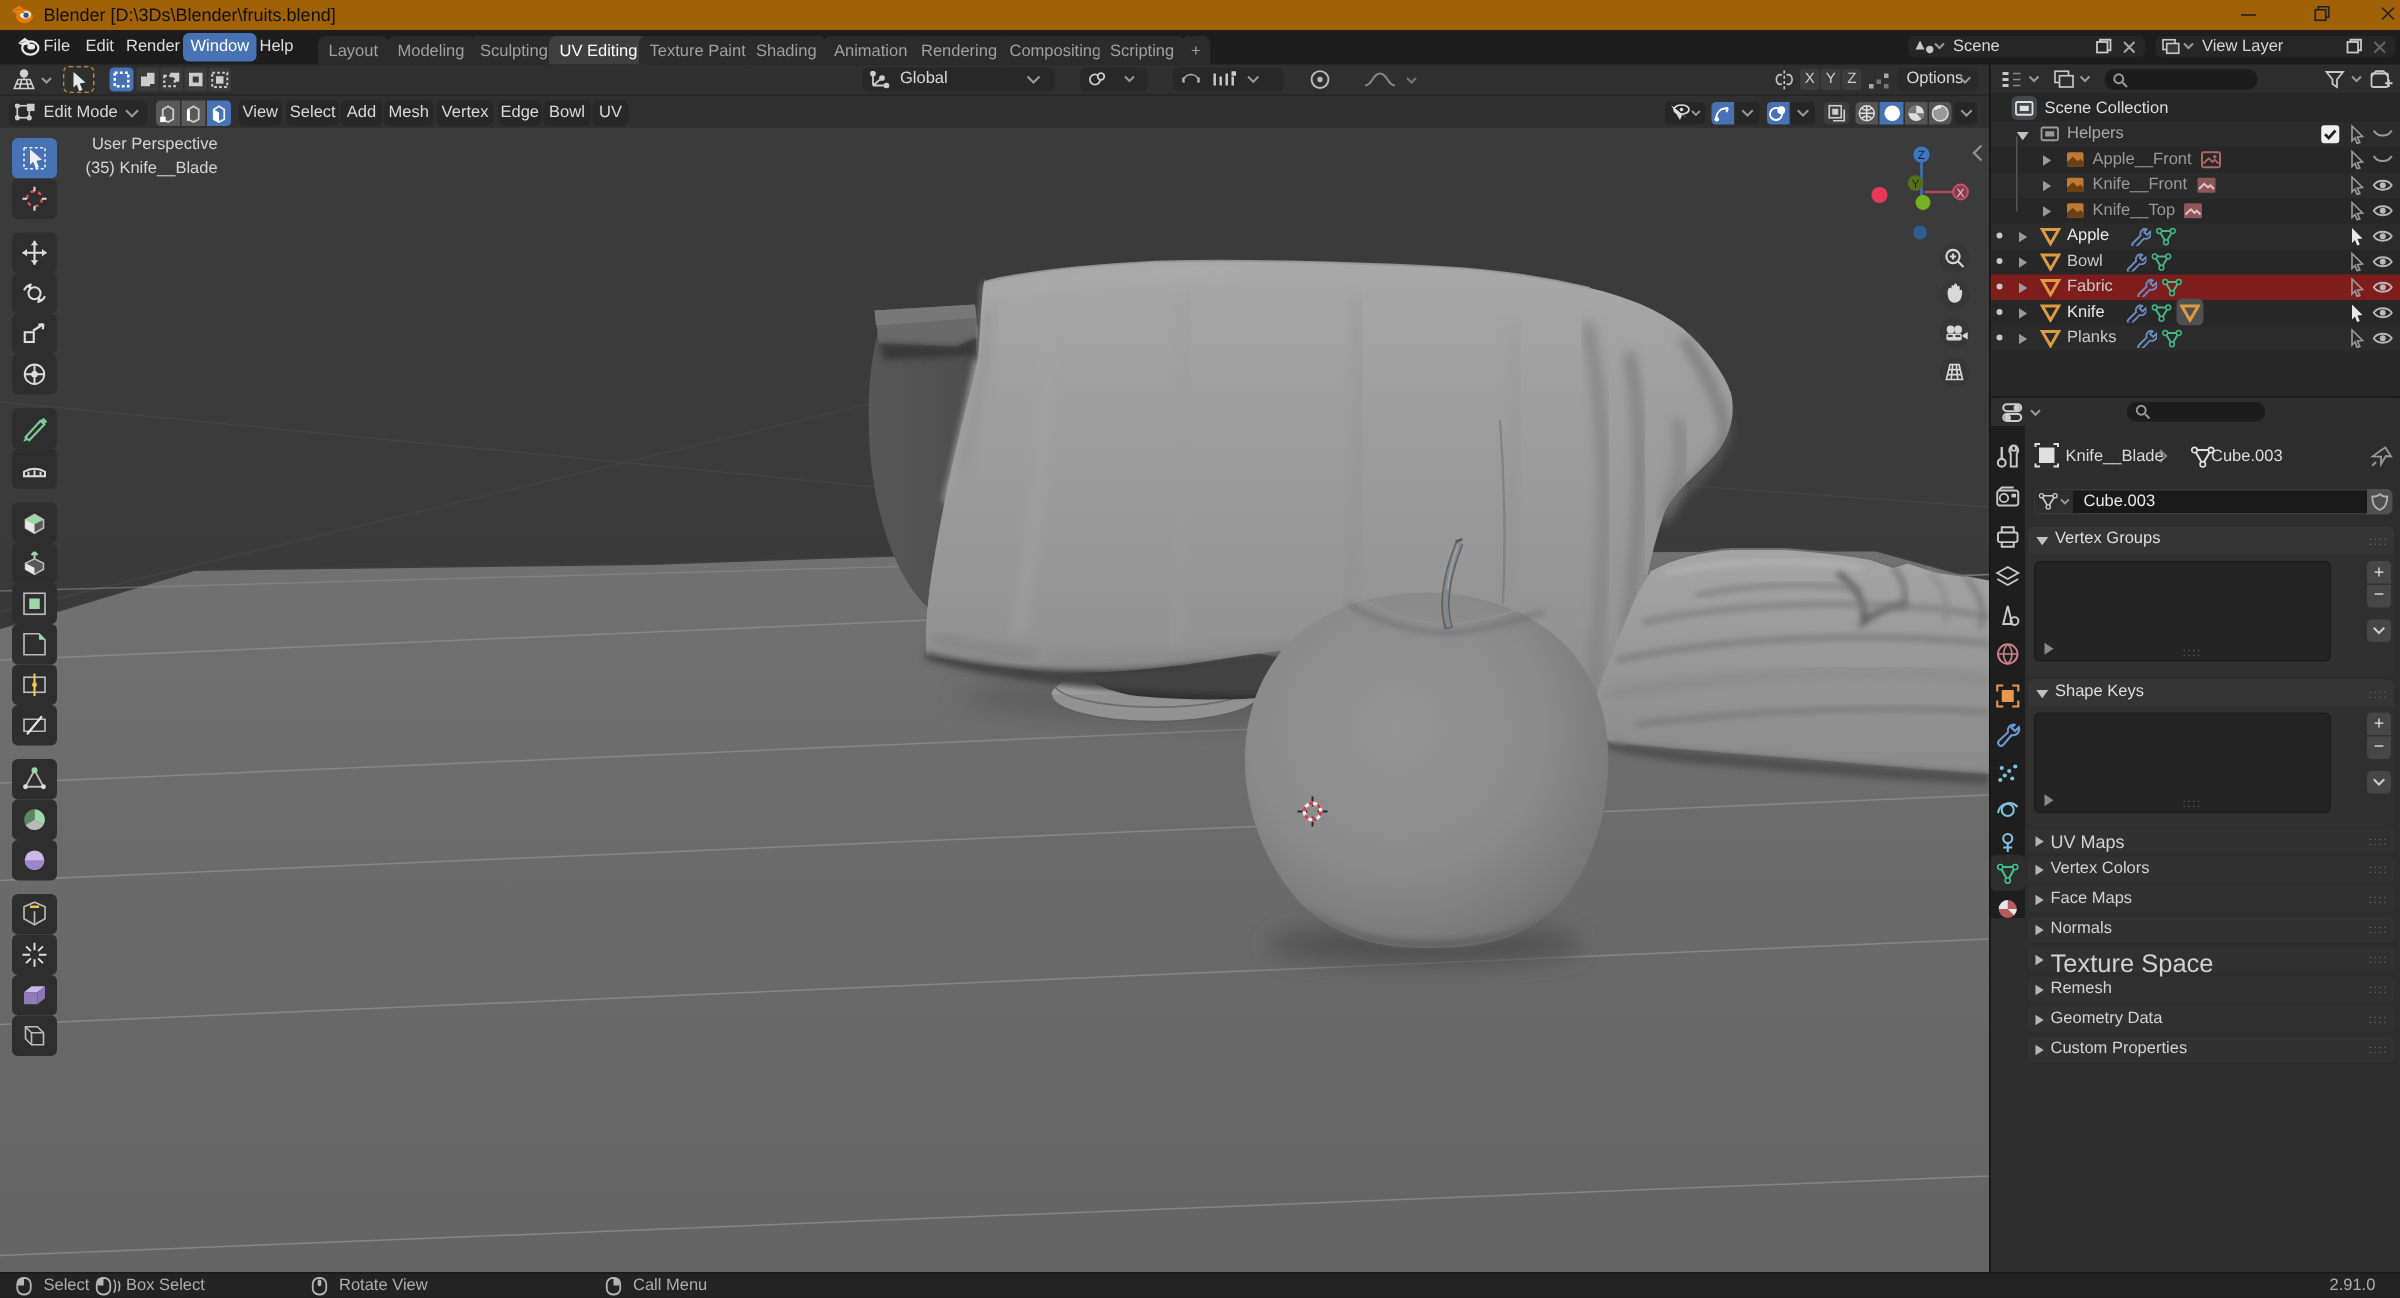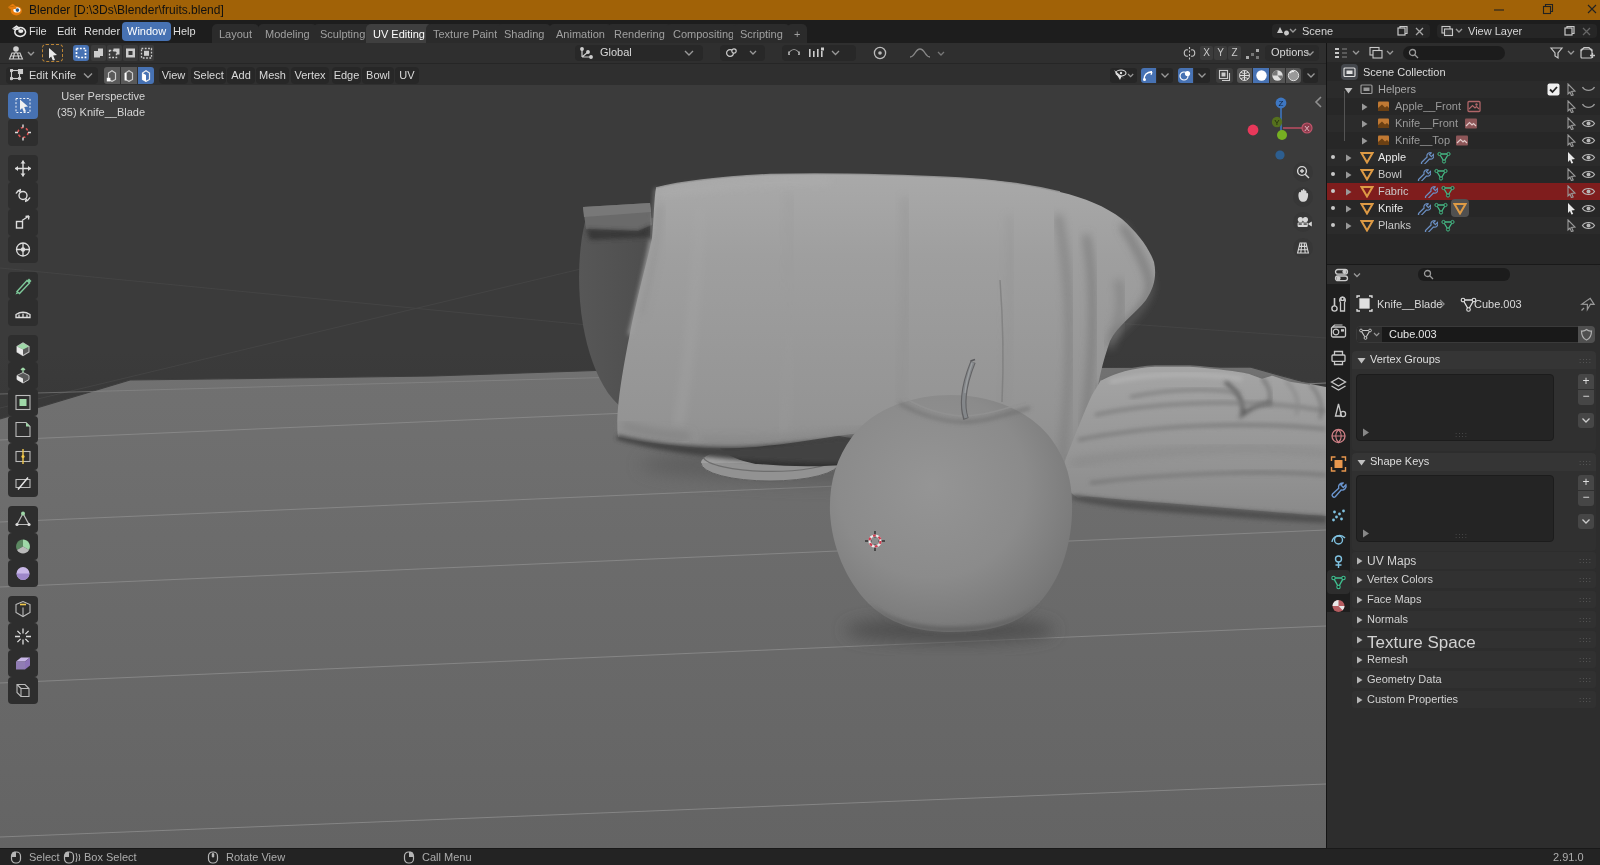--- a/index.html
+++ b/index.html
@@ -250,21 +250,21 @@
     <div class="chip" style="left:6px;top:3px;width:92px;height:17px">
       <svg class="abs" style="left:4px;top:2px" width="15" height="13" viewBox="0 0 15 13">
         <g stroke="#ccc" stroke-width="1.1" fill="none">
           <rect x="1.5" y="1.5" width="8" height="8"></rect>
           <rect x="8.5" y="0.5" width="4" height="4" fill="#ccc"></rect>
           <circle cx="1.5" cy="1.5" r="1.2" fill="#ccc"></circle>
             <circle cx="1.5" cy="9.5" r="1.2" fill="#ccc"></circle>
           <circle cx="9.5" cy="9.5" r="1.2" fill="#ccc"></circle>
         </g>
       </svg>
-      <span class="abs" style="left:23px;top:2px;font-size:11px">Edit Knife</span>
+      <span class="abs" style="left:23px;top:2px;font-size:11px">Edit Mode</span>
       <svg class="abs" style="left:76px;top:4px" width="12" height="10" viewBox="0 0 12 10">
         <path d="M2 2.5 l4 4 4-4" stroke="#999" stroke-width="1.4" fill="none"></path>
       </svg>
     </div>
     <div class="abs" style="left:104px;top:3px;width:16px;height:17px;background:#595959;border-radius:3px 0 0 3px">
       <svg class="abs" style="left:2px;top:2px" width="12" height="13" viewBox="0 0 12 13">
         <path d="M2.5 10.5 V4 L6 1.8 L9.5 4 V10.5 L6 12.4 Z" fill="none" stroke="#ccc" stroke-width="1.2"></path>
         <rect x="0.8" y="8.8" width="3.6" height="3.6" fill="#fff"></rect>
       </svg>
     </div>

